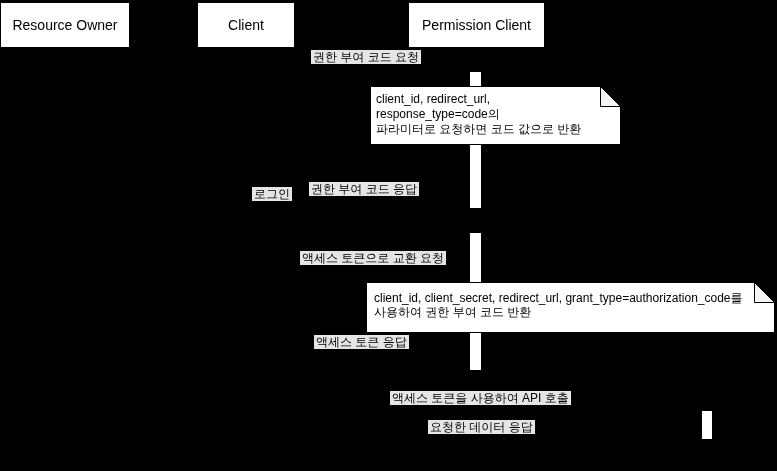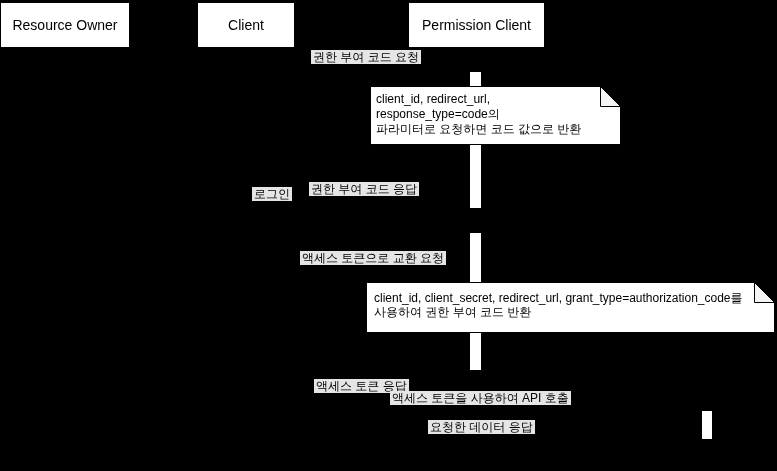--- a/index.html
+++ b/index.html
@@ -43,21 +43,21 @@
     color: #000;
     font-size: 12px;
     line-height: 14px;
     padding: 0 2px;
     white-space: nowrap;
   }
   #msg-0 { left: 311px; top: 50px;  }
   #msg-1 { left: 252px; top: 145px; margin-top: 42px; }
   #msg-2 { left: 309px; top: 182px; text-align: center; }
   #msg-3 { left: 300px; top: 251px; }
-  #msg-4 { left: 314px; top: 335px; margin-top: 44px; }
+  #msg-4 { left: 314px; top: 335px; }
   #msg-5 { left: 390px; top: 391px; }
   #msg-6 { left: 428px; top: 420px; }
 
   
   .note { position: absolute; }
   #note-0 { left: 370px; top: 86px;  width: 251px; height: 59px; }
   #note-1 { left: 366px; top: 282px; width: 409px; height: 51px; }
   .note svg { position: absolute; left: 0; top: 0; display: block; }
   .note-text {
     position: absolute;

